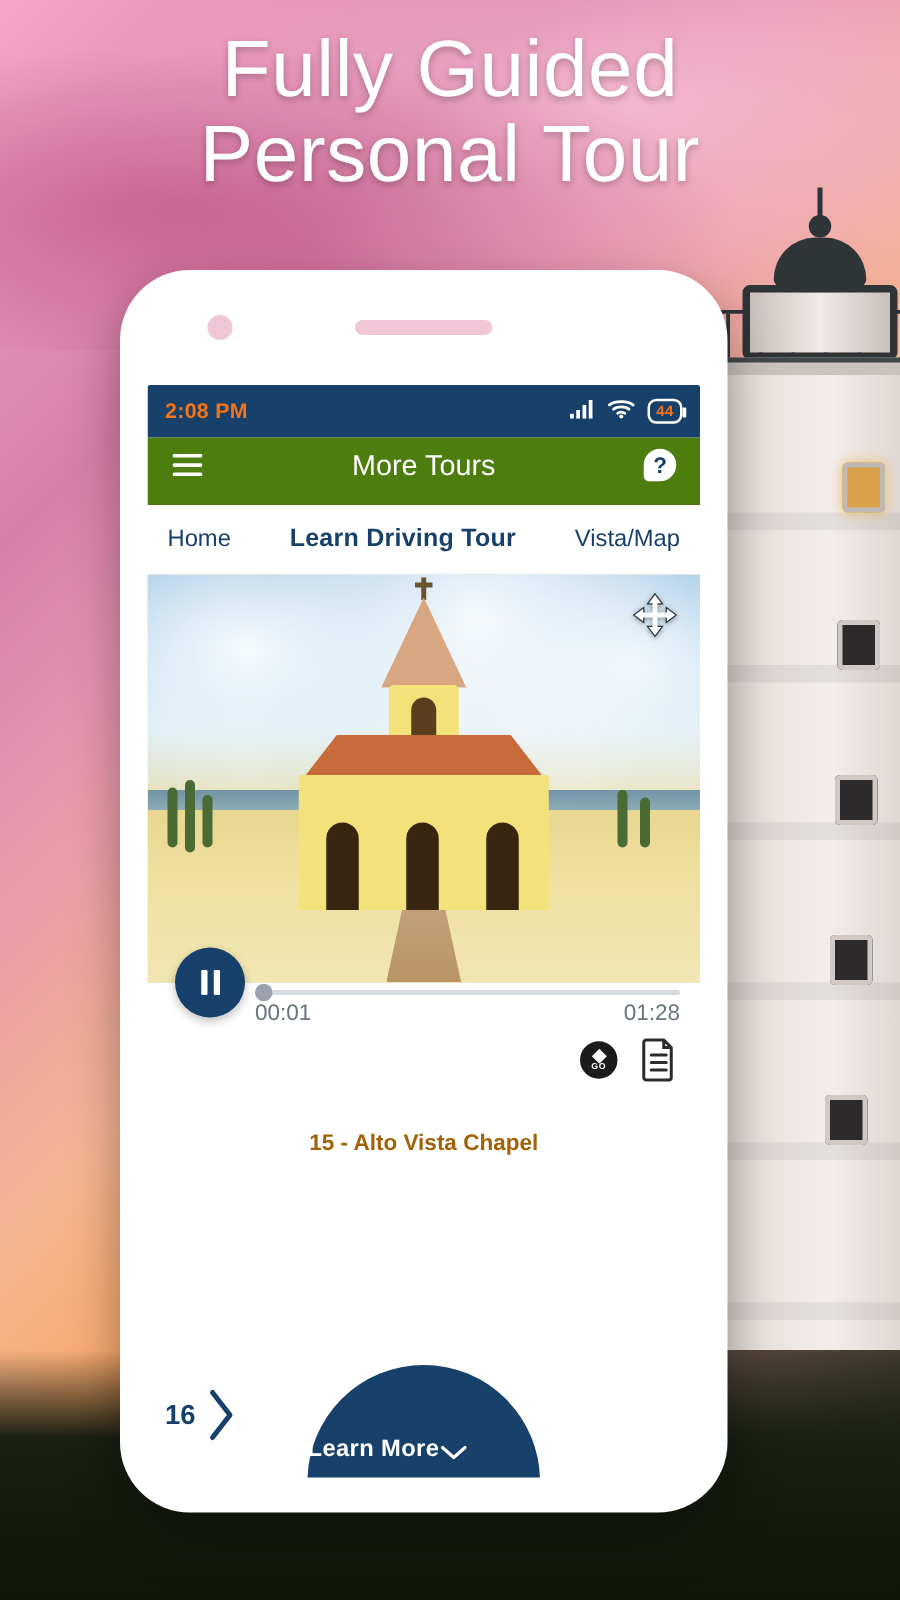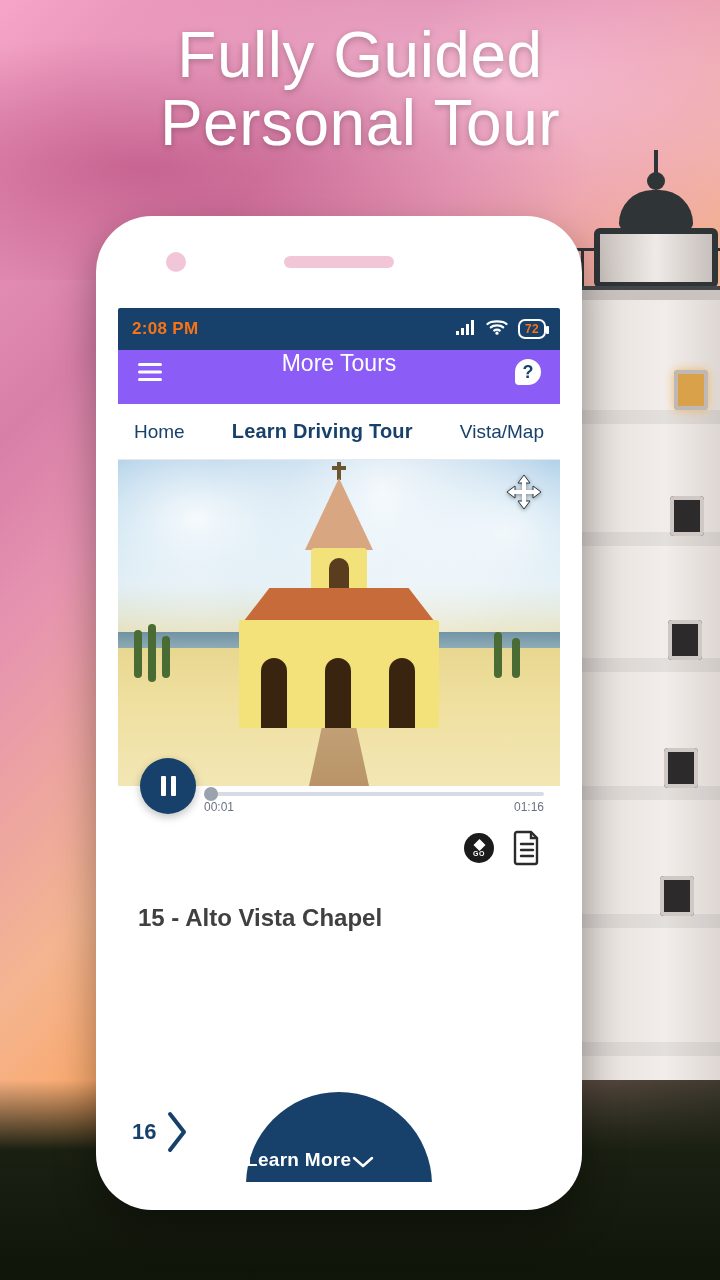--- a/index.html
+++ b/index.html
@@ -74,21 +74,21 @@
     
     .statusbar { height:42px; background:#17416b; color:#f97316; display:flex; align-items:center;
       padding:0 14px; justify-content:space-between; font-size:17px; font-weight:600; letter-spacing:.3px; }
     .status-right { display:flex; align-items:center; gap:10px; }
     .battery-pill { display:inline-flex; align-items:center; border:2px solid #fff; border-radius:7px;
       padding:0 5px; height:20px; font-size:12px; font-weight:700; position:relative; }
     .battery-pill::after { content:""; position:absolute; right:-5px; top:5px; width:3px; height:8px;
       background:#fff; border-radius:1px; }
 
     
-    .titlebar { height:54px; background:#8b5cf6; color:#fff; display:flex; 
+    .titlebar { height:54px; background:#4d7c0f; color:#fff; display:flex; align-items:center;
       padding:0 14px 10px; }
     .titlebar .title { flex:1; text-align:center; font-size:23px; font-weight:400; }
     .titlebar .hamburger, .titlebar .help { width:36px; display:flex; justify-content:center; align-items:center; cursor:pointer; }
 
     .help-bubble { width:26px; height:26px; background:#fff; border-radius:50% 50% 50% 4px;
       display:flex; align-items:center; justify-content:center; color:#17416b; font-weight:900; font-size:18px; }
 
     
     .navrow { height:56px; background:#fff; display:flex; align-items:center; padding:0 16px;
       color:#17416b; font-size:19px; border-bottom:1px solid #e6e9ee; }
@@ -142,30 +142,30 @@
     .player { position:relative; min-height:92px; padding:0 16px 0 86px; }
     .play-btn { position:absolute; left:22px; top:-28px; width:56px; height:56px; border-radius:50%;
       background:#17416b; display:flex; align-items:center; justify-content:center; cursor:pointer;
       box-shadow:0 3px 8px rgba(0,0,0,.25); }
     .play-btn .bars { display:flex; gap:5px; }
     .play-btn .bars span { width:5px; height:20px; background:#fff; border-radius:1px; display:block; }
 
     .track { position:relative; top:6px; height:4px; background:#d7dbe2; border-radius:2px; }
     .track .knob { position:absolute; left:0; top:-5px; width:14px; height:14px; background:#9aa3ad;
       border-radius:50%; cursor:pointer; }
-    .times { display:flex; justify-content:space-between; margin-top:10px; color:#6a7481; font-size:12px;align-items:center; }
+    .times { display:flex; justify-content:space-between; margin-top:10px; color:#6a7481; font-size:18px;align-items:center; }
 
     .player-icons { position:absolute; right:18px; top:44px; display:flex; gap:18px; align-items:center; }
     .go-badge { width:30px; height:30px; background:#1b1b1b; border-radius:50%; display:flex;
       flex-direction:column; align-items:center; justify-content:center; color:#fff; cursor:pointer; }
     .go-badge svg { display:block; }
     .doc-icon { width:30px; height:36px; cursor:pointer; }
 
     
-    .poi-title { color:#404040; font-weight:800; font-size:24px; 
+    .poi-title { color:#a16207; font-weight:800; font-size:18px; text-align:center;
       padding: 26px 20px 60px; }
 
     
     .bottom-nav { position:absolute; left:0; right:0; bottom:0; height:108px;
       display:flex; align-items:flex-end; justify-content:space-between; padding:0 6px; }
     .step { display:flex; align-items:center; gap:8px; color:#17416b; font-weight:800;
       font-size:22px; padding:18px 8px 28px; cursor:pointer; }
     .chev { width:26px; height:44px; }
 
     .learn-more { position:absolute; left:50%; transform:translateX(-50%); bottom:-4px;
@@ -243,21 +243,21 @@
           <svg width="22" height="16" viewBox="0 0 22 16">
               <g fill="none" stroke="#fff" stroke-width="2.2" stroke-linecap="round">
                 <path d="M1.5 5 C5 1.4 17 1.4 20.5 5"></path>
                 <path d="M4.8 8.4 C7.4 5.8 14.6 5.8 17.2 8.4"></path>
                 <path d="M8.2 11.6 C9.6 10.3 12.4 10.3 13.8 11.6"></path>
               </g>
               <circle cx="11" cy="14.2" r="1.6" fill="#fff"></circle>
             </svg>
         </span>
         <span class="battery-pill">
-          <span>72</span>
+          <span>44</span>
         </span>
       </div>
     </div>
 
     <div class="titlebar">
       <div class="hamburger">
         <svg width="24" height="18" viewBox="0 0 24 18">
             <g fill="#fff">
               <rect width="24" height="3" rx="1.5"></rect>
               <rect y="7.5" width="24" height="3" rx="1.5"></rect>
@@ -320,21 +320,21 @@
         <span class="bars">
             <span></span>
             <span></span>
           </span>
       </div>
       <div class="track">
         <div class="knob"></div>
       </div>
       <div class="times">
         <span>00:01</span>
-        <span>01:16</span>
+        <span>01:28</span>
       </div>
       <div class="player-icons">
         <div class="go-badge">
           <svg width="13" height="12" viewBox="0 0 12 12">
               <polygon points="6,0 12,6 6,12 0,6" fill="#fff"></polygon>
             </svg>
           <span style="font-size:7px; font-weight:800; letter-spacing:.5px; margin-top:-1px;">GO</span>
         </div>
         <div class="doc-icon">
           <svg width="30" height="36" viewBox="0 0 30 36">

